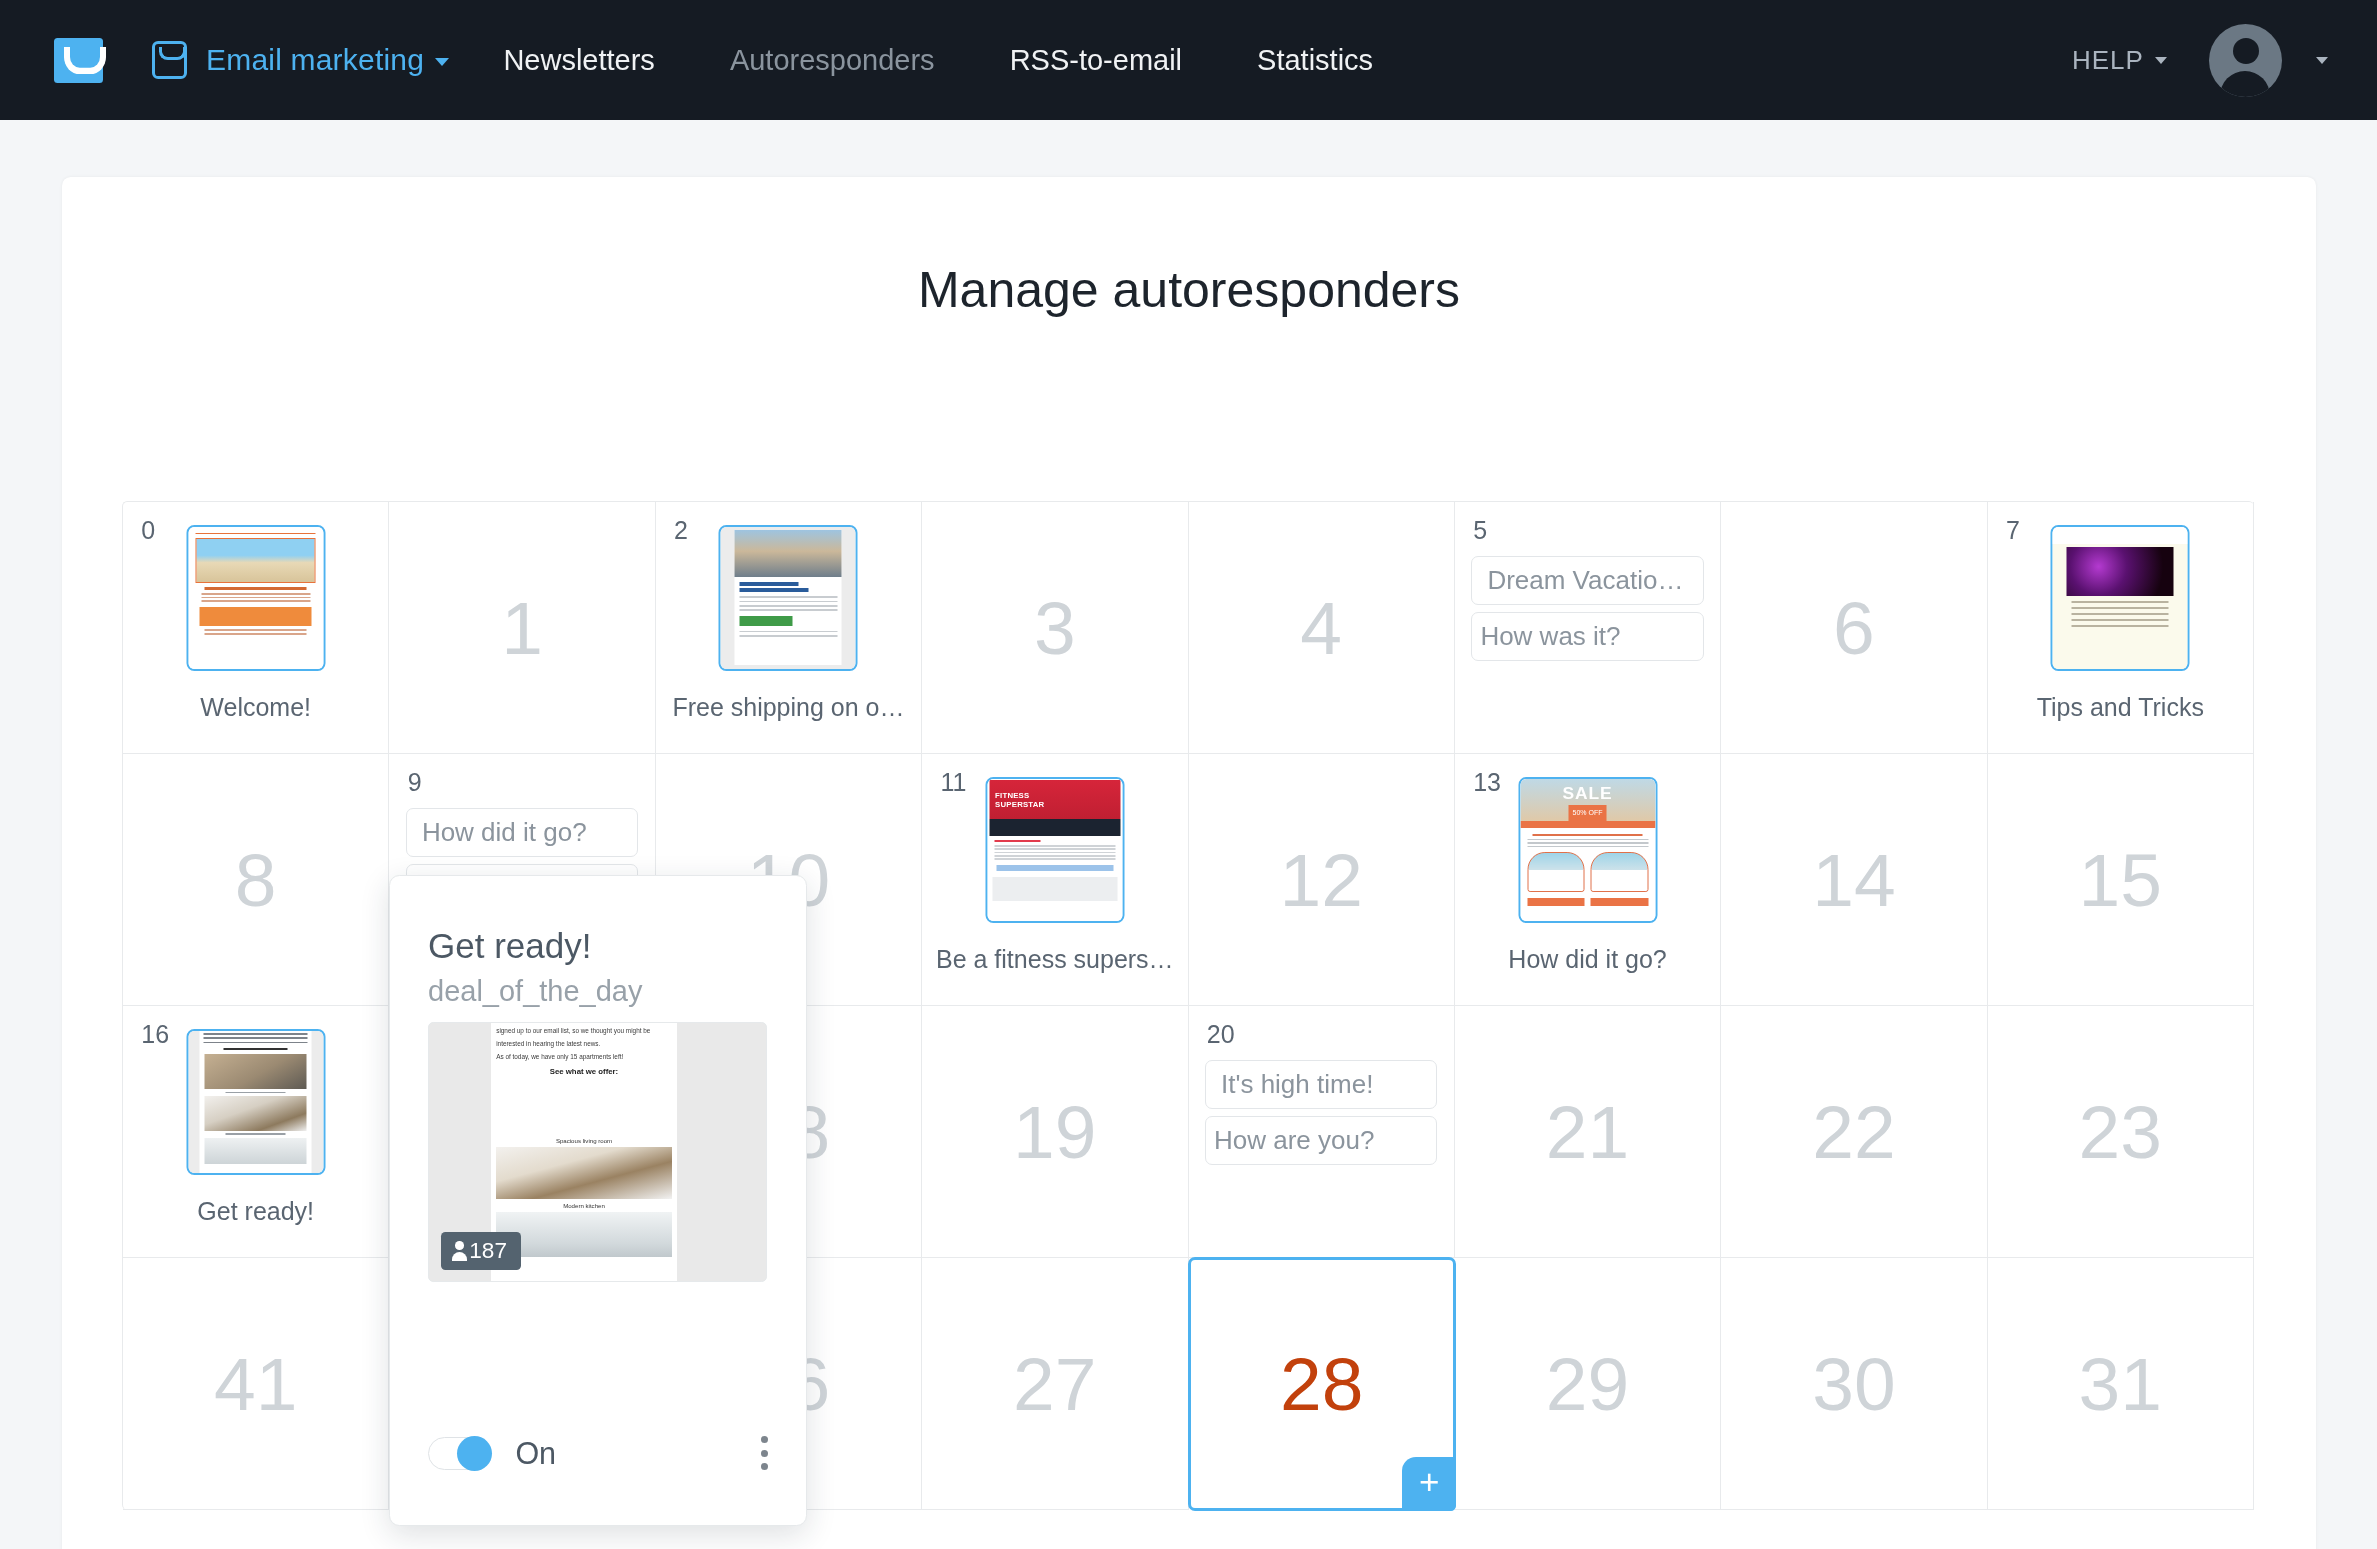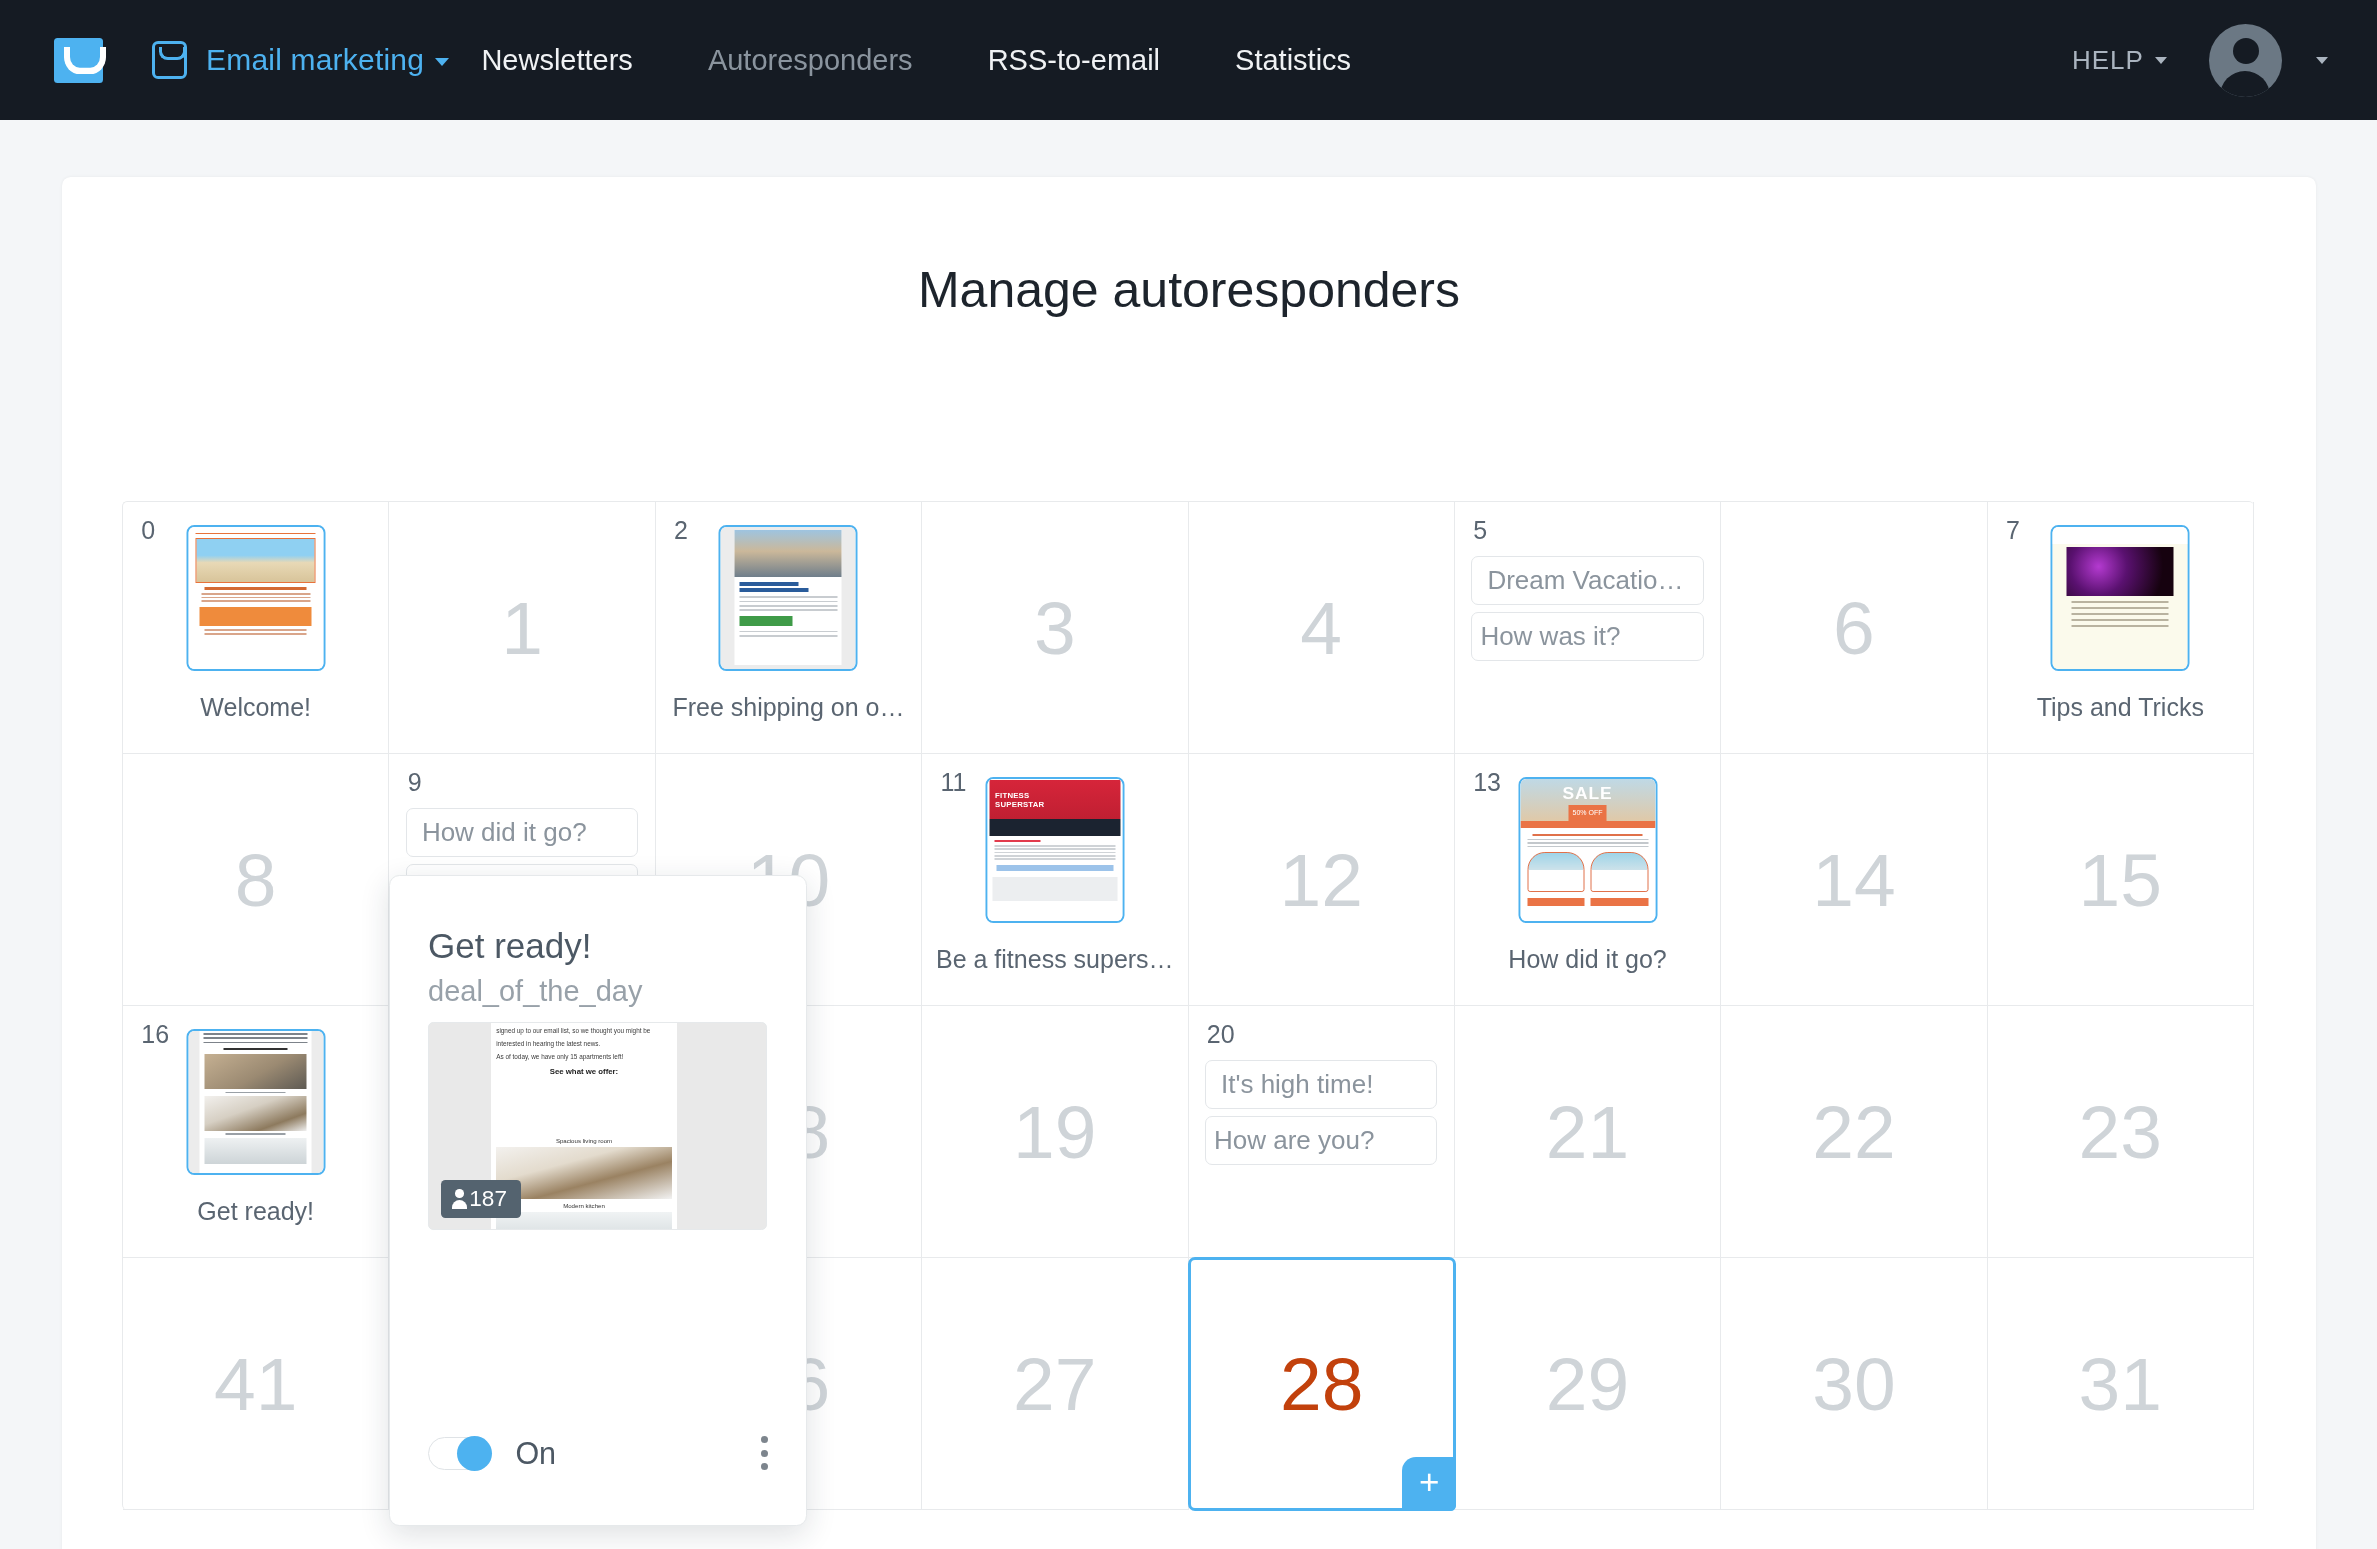--- a/index.html
+++ b/index.html
@@ -45,21 +45,21 @@
   }
   .nav-primary {
     color: #4db2f0; font-size: 30px; letter-spacing: 0.2px;
   }
   .caret-down {
     display: inline-block; width: 0; height: 0;
     border-left: 7.8px solid transparent; border-right: 7.8px solid transparent;
     border-top: 8.7px solid currentColor;
     margin-left: 11.3px; vertical-align: 4.4px;
   }
-  .nav-links { display: flex; align-items: flex-end; margin-left: 32px; }
+  .nav-links { display: flex; align-items: flex-end; margin-left: 54px; }
   .nav-link {
     color: #f0f2f4; font-size: 29px; margin-right: 75px;
     white-space: nowrap;
   }
   .nav-link.muted { color: #8a949e; }
   .nav-right {
     margin-left: auto; margin-right: 49px;
     display: flex; align-items: center;
   }
   .help-label { color: #aab4bf; font-size: 26px; letter-spacing: 1px; }
@@ -252,21 +252,21 @@
     position: absolute; left: 389px; top: 875px;
     width: 418px; height: 651px;
     background: #fff; border: 0.9px solid #e6e9eb; border-radius: 10.4px;
     box-shadow: 0 8.7px 30px rgba(30,40,55,.14);
     z-index: 20;
   }
   .popup-title { margin: 50px 0 0 38px; font-size: 35px; color: #4c5864; }
   .popup-sub { margin: 8.7px 0 0 38px; font-size: 29px; color: #98a1a9; }
   .popup-preview {
     position: absolute; left: 38px; top: 146px;
-    width: 339px; height: 208px;
+    width: 339px; height: 260px;
     background: #e9e9e9; border: 0.9px solid #e6e9eb;
     border-radius: 5.2px; overflow: hidden;
   }
   .pv-page {
     position: absolute; left: 62px; top: 0; width: 186px; height: 100%;
     background: #fff; padding: 4.4px 3.5px 0;
   }
   .pv-page .txt { font-size: 6.4px; color: #3b3b3b; line-height: 7.8px; margin: 0 1.7px 5.2px; }
   .pv-page .txt2 { font-size: 6.4px; color: #3b3b3b; margin: 0 1.7px 6.1px; }
   .pv-page .hd { font-size: 7.8px; color: #222; font-weight: bold; text-align: center; margin-bottom: 4.4px; }

